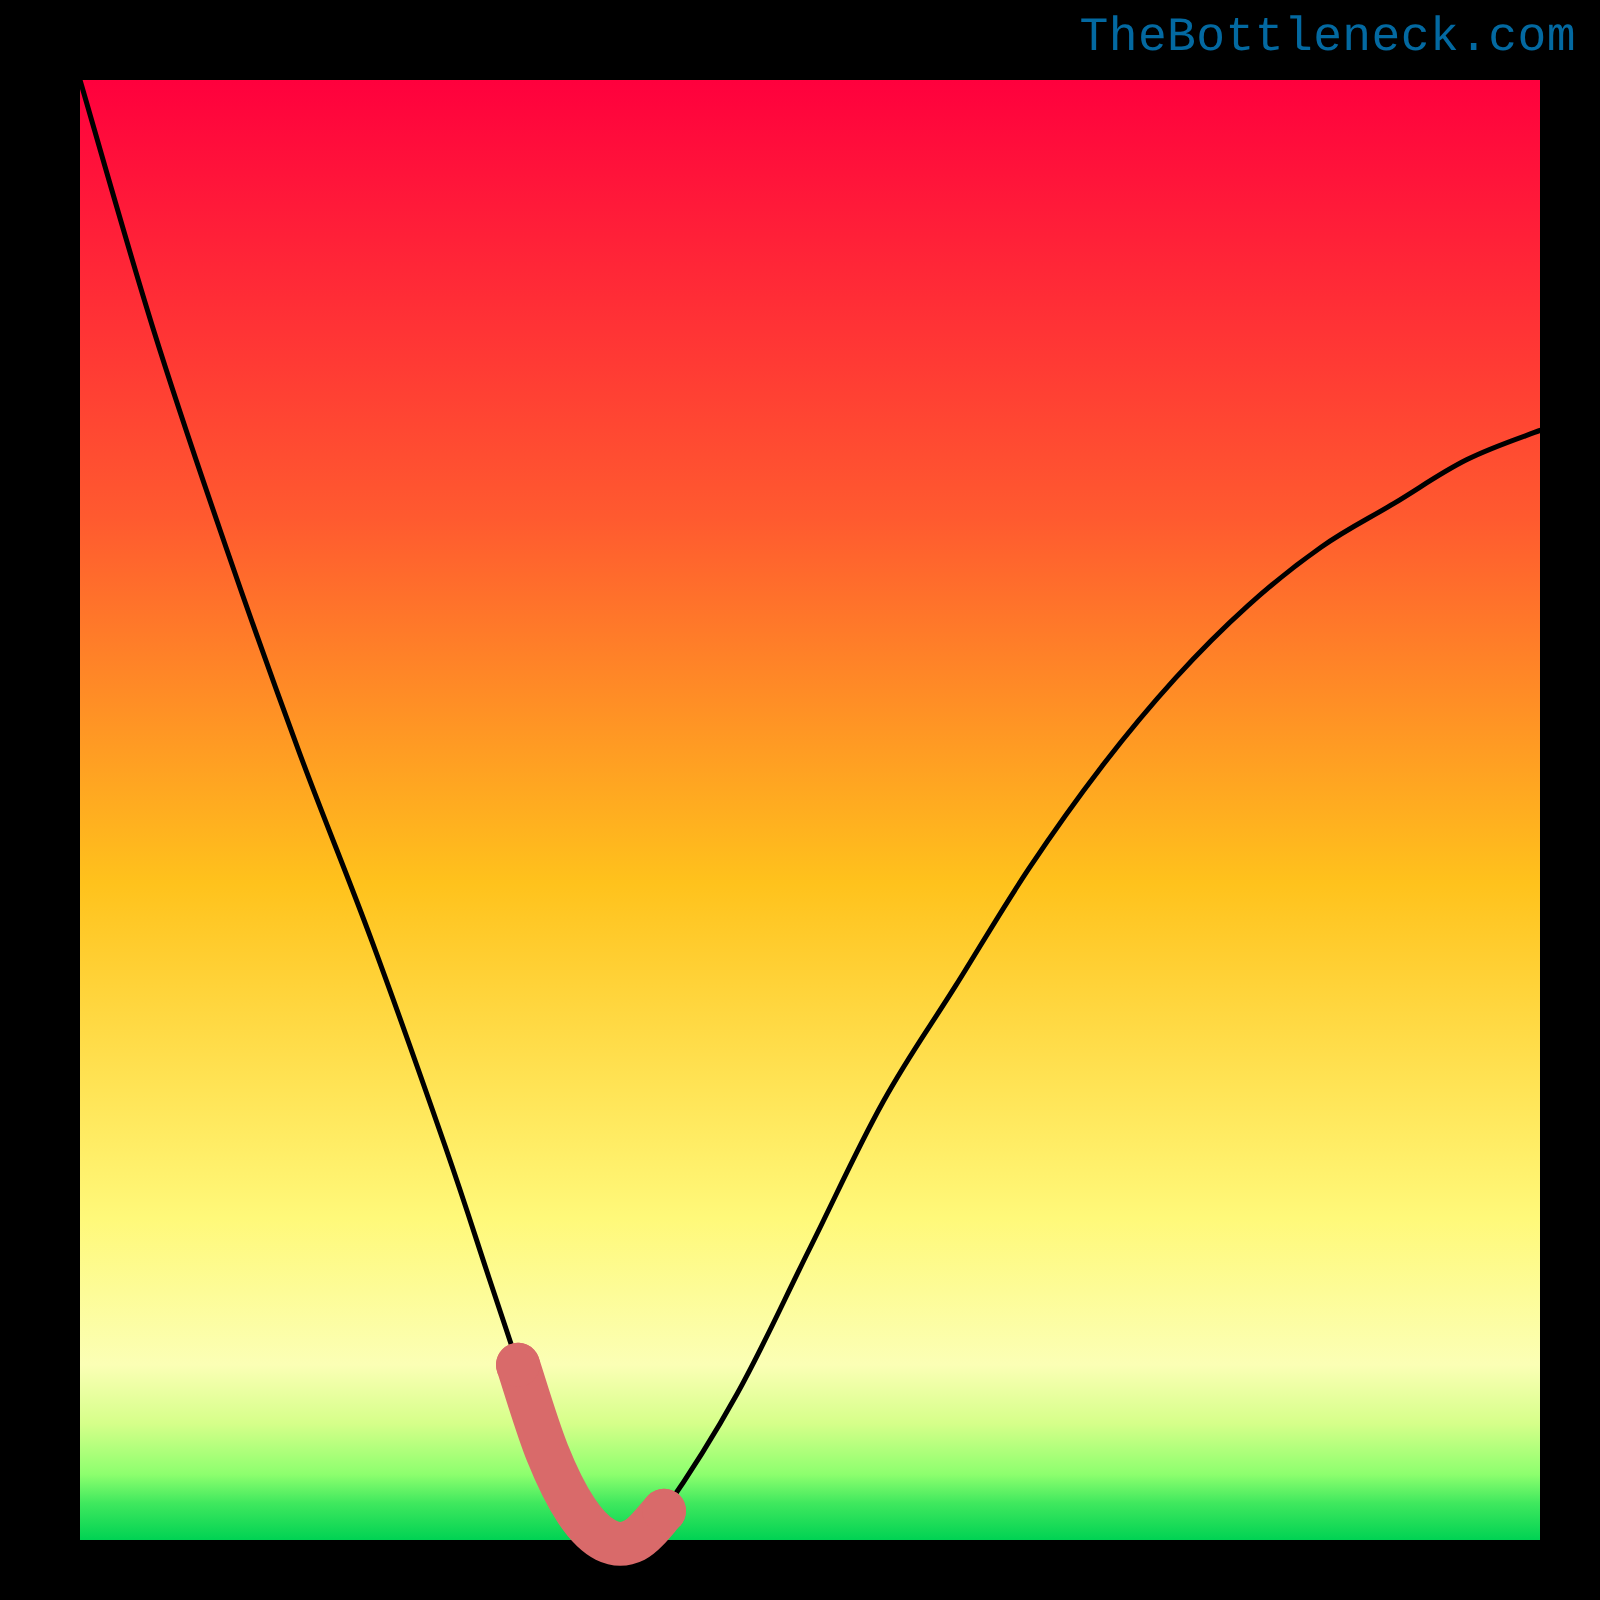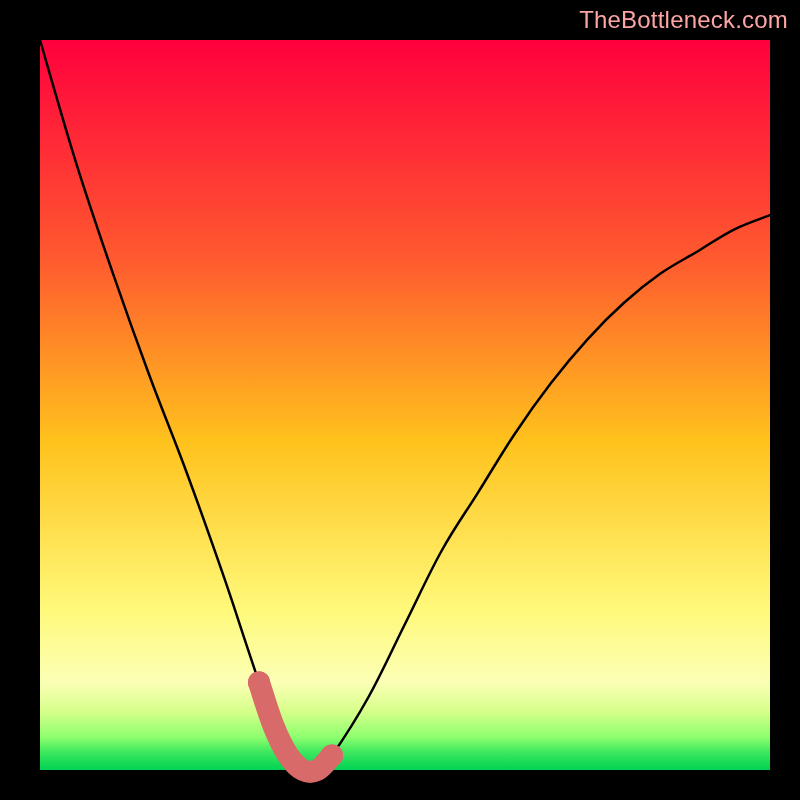--- a/index.html
+++ b/index.html
@@ -15,24 +15,24 @@
     top: 0;
     left: 0;
     width: 800px;
     height: 800px;
     background: #000;
   }
   .watermark {
     position: absolute;
     top: 6px;
     right: 12px;
-    font-family: Liberation Sans, sans-serif;
+    font-family: Liberation Mono, monospace;
     font-size: 24px;
     font-weight: 500;
-    color: #fca5a5;
+    color: #0369a1;
     letter-spacing: 0.2px;
   }
   svg {
     position: absolute;
     top: 0;
     left: 0;
   }
 </style>
 </head>
 <body>

